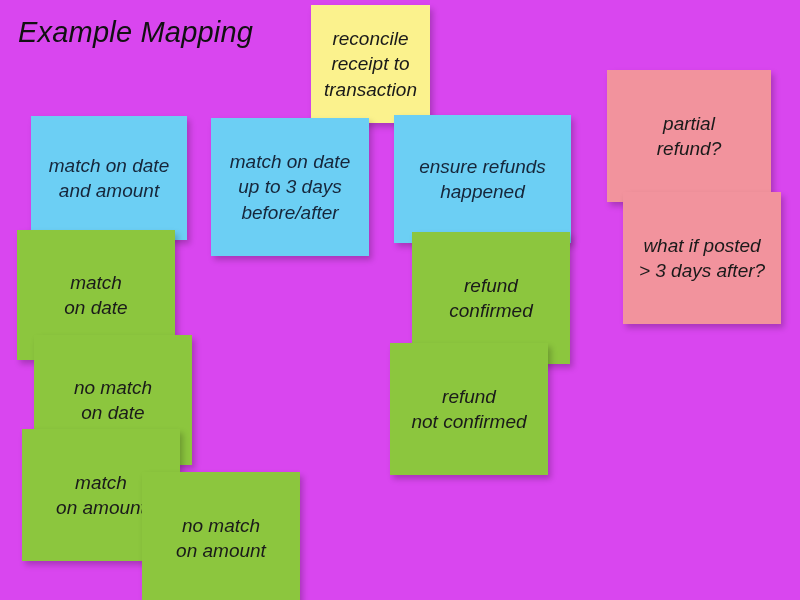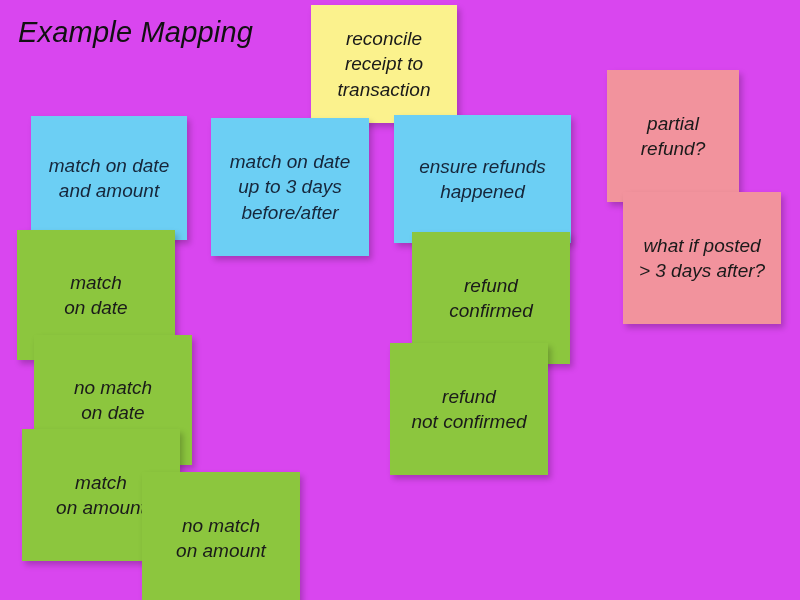--- a/index.html
+++ b/index.html
@@ -48,21 +48,21 @@
   .note-green  { background: #8cc63e; margin-top: 14px; }
   .note-pink   { background: #f2939d; }
 </style>
 </head>
 <body>
 
 <div id="board">
 
   <div id="page-title">Example Mapping</div>
 
-  <div class="note note-yellow" style="left:311px; top:5px; width:146px; height:118px; font-size:19px;">reconcile
+  <div class="note note-yellow" style="left:311px; top:5px; width:119px; height:118px; font-size:19px;">reconcile
 receipt to
 transaction</div>
 
   <div class="note note-blue" style="left:31px; top:116px; width:156px; height:124px;">match on date
 and amount</div>
 
   <div class="note note-blue" style="left:211px; top:118px; width:158px; height:138px;">match on date
 up to 3 days
 before/after</div>
 
@@ -80,19 +80,19 @@
 
   <div class="note note-green" style="left:142px; top:458px; width:158px; height:132px;">no match
 on amount</div>
 
   <div class="note note-green" style="left:412px; top:218px; width:158px; height:132px;">refund
 confirmed</div>
 
   <div class="note note-green" style="left:390px; top:329px; width:158px; height:132px;">refund
 not confirmed</div>
 
-  <div class="note note-pink" style="left:607px; top:70px; width:132px; height:132px;">partial
+  <div class="note note-pink" style="left:607px; top:70px; width:164px; height:132px;">partial
 refund?</div>
 
   <div class="note note-pink" style="left:623px; top:192px; width:158px; height:132px;">what if posted
 &gt; 3 days after?</div>
 
 </div>
 
 </body></html>

